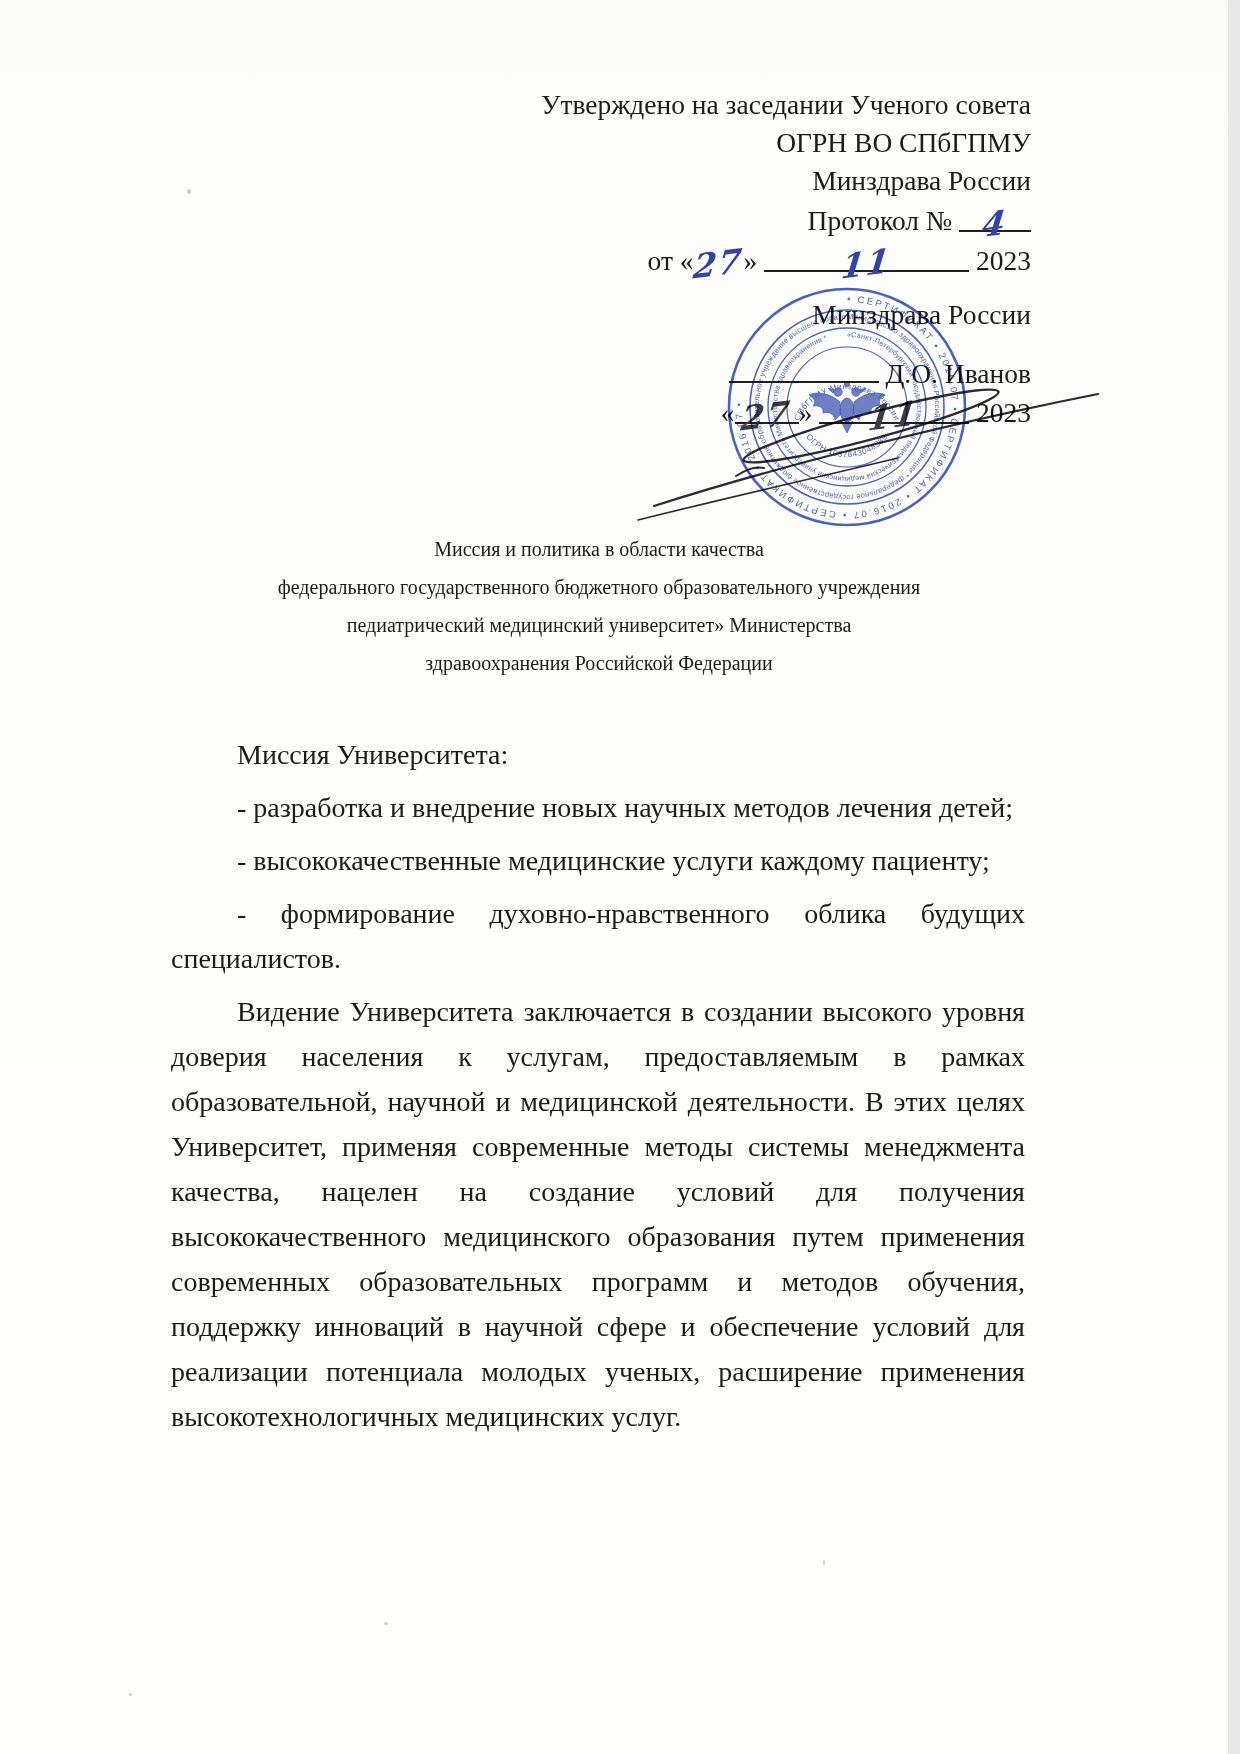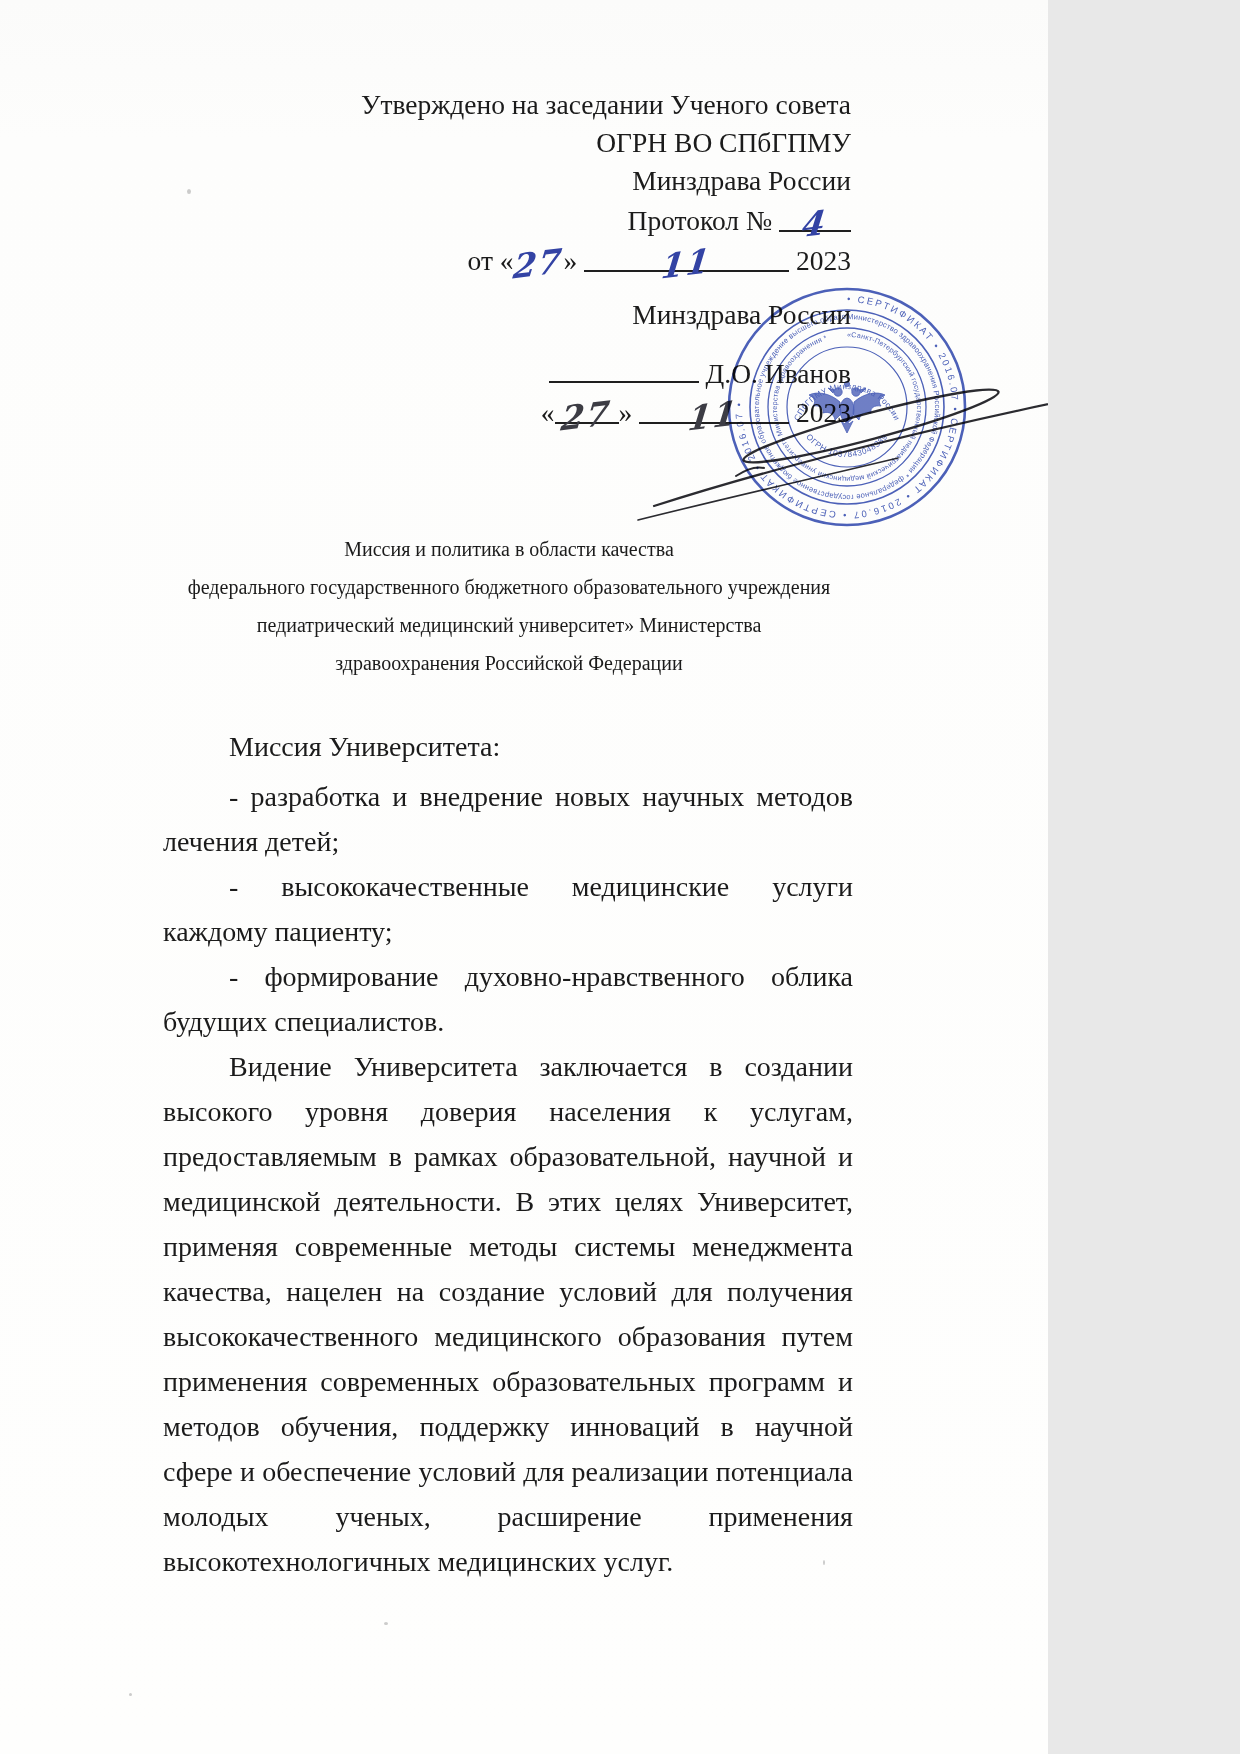--- a/index.html
+++ b/index.html
@@ -3,21 +3,21 @@
 <meta charset="utf-8">
 <style>
   html,body{margin:0;padding:0;}
   body{
     width:1240px;height:1754px;
     background:#e8e8e8;
     font-family:"Liberation Serif","DejaVu Serif",serif;
   }
   .page{
     position:relative;
-    width:1048px;height:1754px;
+    width:1228px;height:1754px;
     background:linear-gradient(180deg,#fbfbfa 0%, #fdfdfc 8%, #fefefd 100%);
     color:#1b1b1b;
     overflow:hidden;
   }
   
   .approval{
     position:absolute; right:197px; text-align:right;
     font-size:27.5px; line-height:38px; z-index:2; white-space:nowrap;
   }
   #approval-top{top:86px;}
@@ -52,21 +52,21 @@
   #doc-title{
     position:absolute; top:530px; left:140px; right:170px;
     text-align:center; font-size:20px; line-height:38px; z-index:2;
   }
   
   #doc-body{
     position:absolute; top:724px; left:163px; right:195px; z-index:2;
     font-size:28px; line-height:45px;
   }
   #doc-body p{
-    margin:0; text-indent:66px;
+    margin:8px; text-indent:66px;
     text-align:justify; text-align-last:left;
   }
   #doc-body p.intro{margin-bottom:5px; text-align:left;}
   
   .speck{position:absolute;background:#9a9a9a;border-radius:50%;opacity:.5;z-index:1;}
 </style>
 </head>
 <body>
 
 <div class="page">

